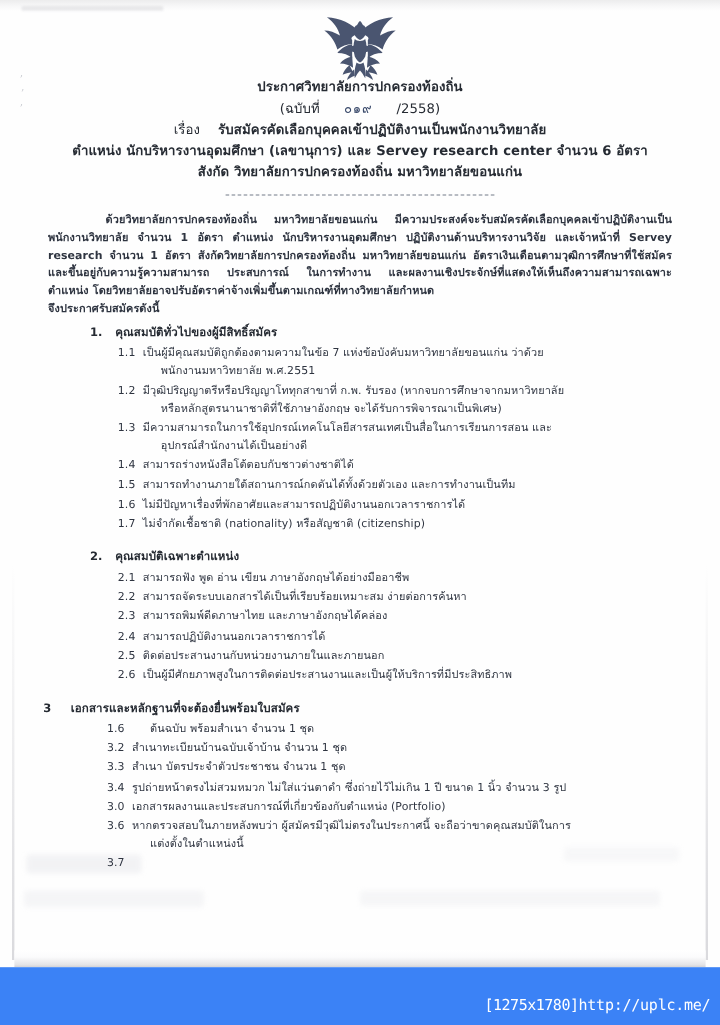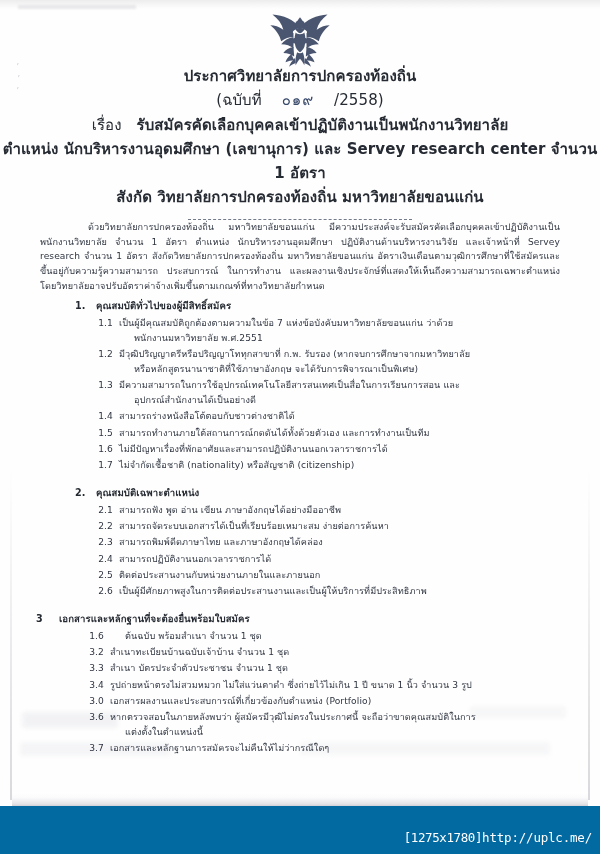--- a/index.html
+++ b/index.html
@@ -112,21 +112,21 @@
     width: 74px;
     height: 58px;
     vertical-align: top;
   }
 
   .title-block {
     text-align: center;
     margin-top: 2px;
   }
   .title-line {
-    font-size: 15px;
+    font-size: 11px;
     font-weight: bold;
     line-height: 1.62;
     color: #262b33;
   }
   .title-line.l2 { font-weight: normal; }
   .doc-number {
     font-family: "DejaVu Serif", "Liberation Serif", serif;
     color: #3a4a6b;
     letter-spacing: .06em;
     padding: 0 20px;
@@ -139,23 +139,24 @@
 
   .rule {
     width: 224px;
     margin: 9px auto 0 auto;
     height: 0;
     border-top: 1.3px dashed #5b6475;
     opacity: .85;
   }
 
   .body-block {
-    margin: 0 40px 0 40px;
+    margin: 14px 40px 0 40px;
     text-align: justify;
     text-justify: inter-word;
+    font-weight: bold;
   }
   .body-block p {
     margin: 0;
     text-indent: 48px;
     line-height: 1.62;
   }
   .body-block p.cont { text-indent: 0; }
 
   
   .section {
@@ -199,21 +200,21 @@
 
   .spacer-sm { height: 7px; }
 
   
   .footer-bar {
     position: absolute;
     left: 0;
     bottom: 0;
     width: 600px;
     height: 48px;
-    background: #0369a1;
+    background: #3b82f6;
   }
   .footer-text {
     position: absolute;
     right: 8px;
     bottom: 9px;
     color: #ffffff;
     font-family: "DejaVu Sans Mono", "Liberation Mono", monospace;
     font-size: 12.5px;
     letter-spacing: -0.2px;
     white-space: nowrap;
@@ -274,28 +275,29 @@
     </div>
 
     <div class="title-block">
       <div class="title-line">ประกาศวิทยาลัยการปกครองท้องถิ่น</div>
       <div class="title-line l2">
         <span>(ฉบับที่</span><span class="doc-number">๐๑๙</span><span>/2558)</span>
       </div>
       <div class="title-line">
         <span class="subject-label">เรื่อง</span><span>รับสมัครคัดเลือกบุคคลเข้าปฏิบัติงานเป็นพนักงานวิทยาลัย</span>
       </div>
-      <div class="title-line">ตำแหน่ง นักบริหารงานอุดมศึกษา (เลขานุการ) และ Servey research center จำนวน 1 อัตรา</div>
+      <div class="title-line">ตำแหน่ง นักบริหารงานอุดมศึกษา (เลขานุการ) และ Servey research center จำนวน 6 อัตรา</div>
       <div class="title-line">สังกัด วิทยาลัยการปกครองท้องถิ่น มหาวิทยาลัยขอนแก่น</div>
     </div>
 
     <div class="rule"></div>
 
     <div class="body-block">
       <p>ด้วยวิทยาลัยการปกครองท้องถิ่น  มหาวิทยาลัยขอนแก่น มีความประสงค์จะรับสมัครคัดเลือกบุคคลเข้าปฏิบัติงานเป็นพนักงานวิทยาลัย จำนวน 1 อัตรา ตำแหน่ง นักบริหารงานอุดมศึกษา ปฏิบัติงานด้านบริหารงานวิจัย และเจ้าหน้าที่ Servey research จำนวน 1 อัตรา สังกัดวิทยาลัยการปกครองท้องถิ่น มหาวิทยาลัยขอนแก่น อัตราเงินเดือนตามวุฒิการศึกษาที่ใช้สมัครและขึ้นอยู่กับความรู้ความสามารถ ประสบการณ์ ในการทำงาน และผลงานเชิงประจักษ์ที่แสดงให้เห็นถึงความสามารถเฉพาะตำแหน่ง โดยวิทยาลัยอาจปรับอัตราค่าจ้างเพิ่มขึ้นตามเกณฑ์ที่ทางวิทยาลัยกำหนด</p>
+      <p class="cont">จึงประกาศรับสมัครดังนี้</p>
     </div>
 
     <div class="section s1">
       <div class="section-head">
         <span class="num">1.</span>
         <span>คุณสมบัติทั่วไปของผู้มีสิทธิ์สมัคร</span>
       </div>
       <ul class="sub-list">
         <li>
             <span class="num">1.1</span>
@@ -390,21 +392,20 @@
         <li>
             <span class="num">3.0</span>
             <span class="txt">เอกสารผลงานและประสบการณ์ที่เกี่ยวข้องกับตำแหน่ง   (Portfolio)</span>
           </li>
         <li>
             <span class="num">3.6</span>
             <span class="txt"><span>หากตรวจสอบในภายหลังพบว่า ผู้สมัครมีวุฒิไม่ตรงในประกาศนี้ จะถือว่าขาดคุณสมบัติในการ</span><span class="wrap2">แต่งตั้งในตำแหน่งนี้</span></span>
           </li>
         <li>
             <span class="num">3.7</span>
-            <span class="txt">เอกสารและหลักฐานการสมัครจะไม่คืนให้ไม่ว่ากรณีใดๆ</span>
           </li>
       </ul>
     </div>
 
   </div>
 
   <div class="sheet-left-edge"></div>
   <div class="sheet-right-edge"></div>
   <div class="sheet-bottom-edge"></div>
 </div>

